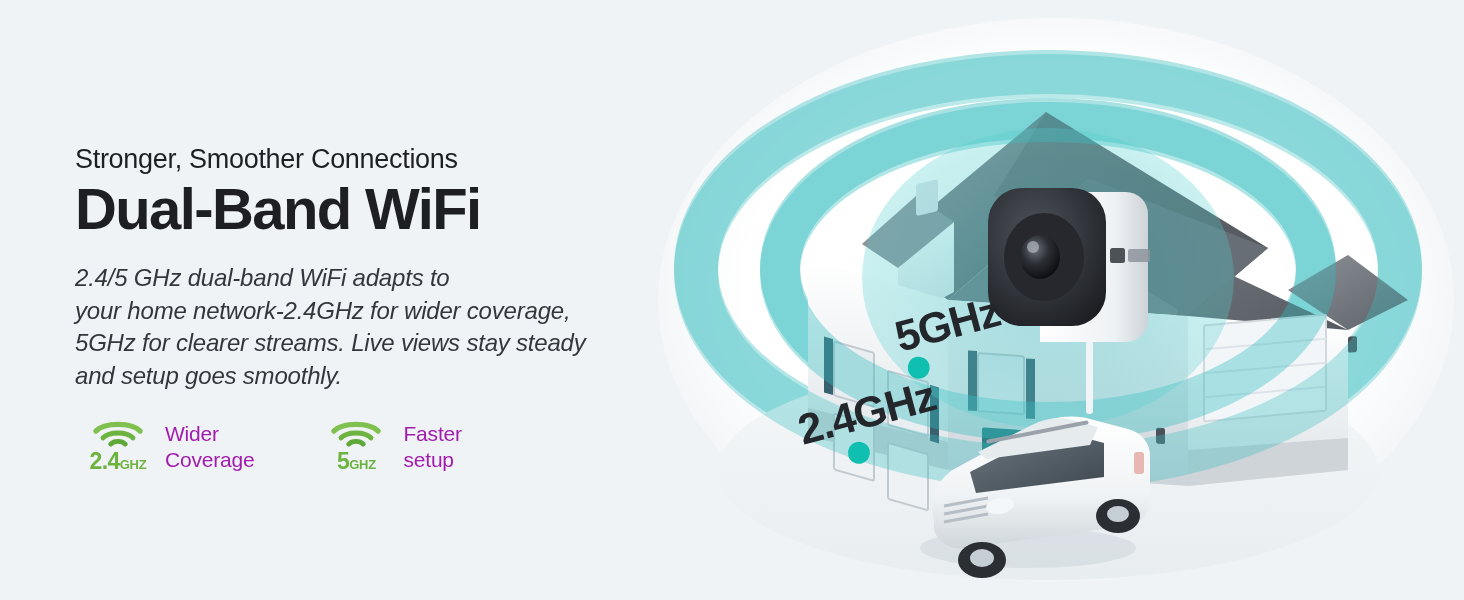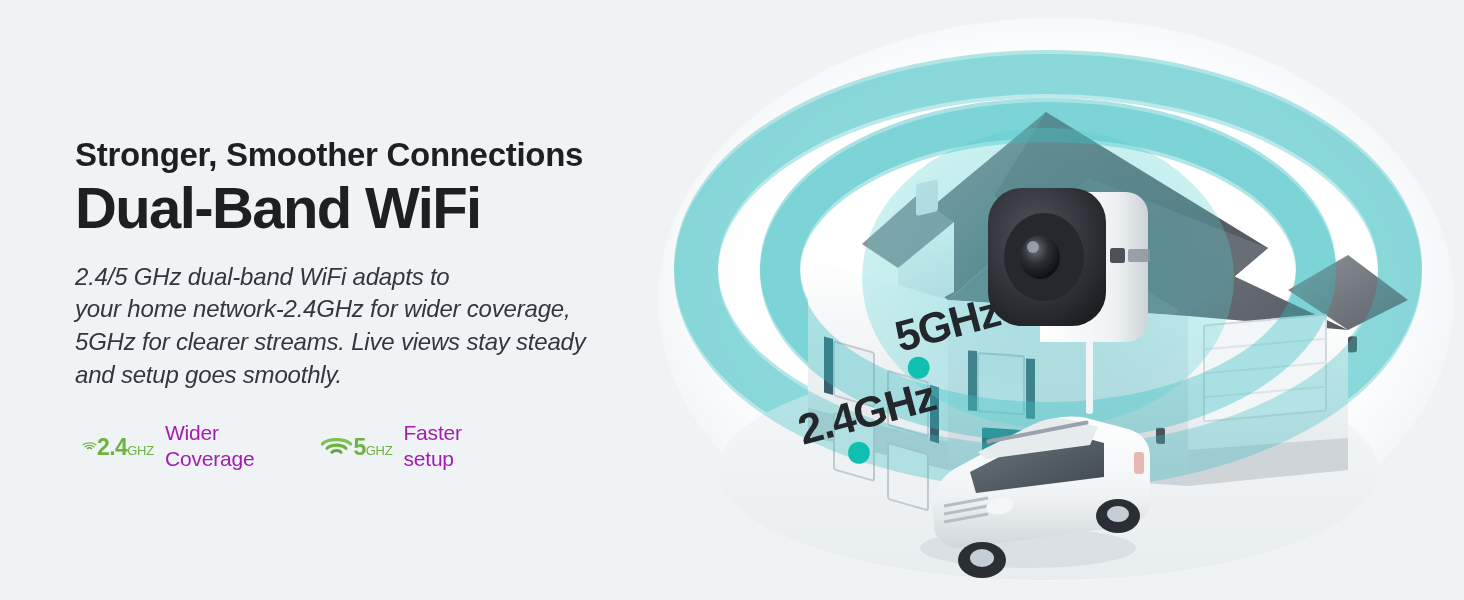--- a/index.html
+++ b/index.html
@@ -7,43 +7,43 @@
     width:1464px;height:600px;overflow:hidden;
     background:#f0f3f6;
     font-family:"Liberation Sans", sans-serif;
     position:relative;
   }
   .stage{position:absolute;inset:0;}
 
   
   .copy{position:absolute;left:75px;top:132px;width:640px;}
   .eyebrow{
-    font-size:33px;font-weight:700;color:#1d1f23;
-    letter-spacing:-0.3px;line-height:1.15;margin:4px 0 4px 0;
+    font-size:27px;font-weight:400;color:#1d1f23;
+    letter-spacing:-0.3px;line-height:1.15;margin:12px 0 4px 0;
   }
   .headline{
     font-size:58px;font-weight:700;color:#1d1f23;
     letter-spacing:-1.6px;line-height:1.05;margin:0;
   }
   .body-copy{
     margin:22px 0 0 0;font-size:24px;line-height:1.36;
     color:#33373d;letter-spacing:-0.2px;white-space:pre-line;font-style:italic;
   }
 
   
   .features{position:absolute;left:82px;top:420px;display:flex;gap:66px;}
   .feature{display:flex;align-items:center;gap:11px;}
-  .wifi-stack{display:flex;align-items:center;width:72px;}
+  .wifi-stack{display:flex;flex-direction:column;align-items:center;width:72px;}
   .wifi-arcs{width:54px;height:27px;display:block;}
   .band{
     font-weight:700;color:#6cb33f;line-height:1;margin-top:3px;
     white-space:nowrap;display:flex;align-items:baseline;
   }
   .band .num{font-size:23px;letter-spacing:-0.6px;}
-  .band .unit{font-size:13px;font-weight:400;letter-spacing:-0.2px;}
+  .band .unit{font-size:13px;font-weight:700;letter-spacing:-0.2px;}
   .feature-label{
     font-size:21px;line-height:1.22;color:#a21caf;
     font-weight:400;letter-spacing:-0.2px;white-space:pre-line;
   }
 
   
   .scene{position:absolute;left:648px;top:0;width:816px;height:600px;overflow:hidden;}
   .scene svg{display:block;}
 </style>
 </head>

